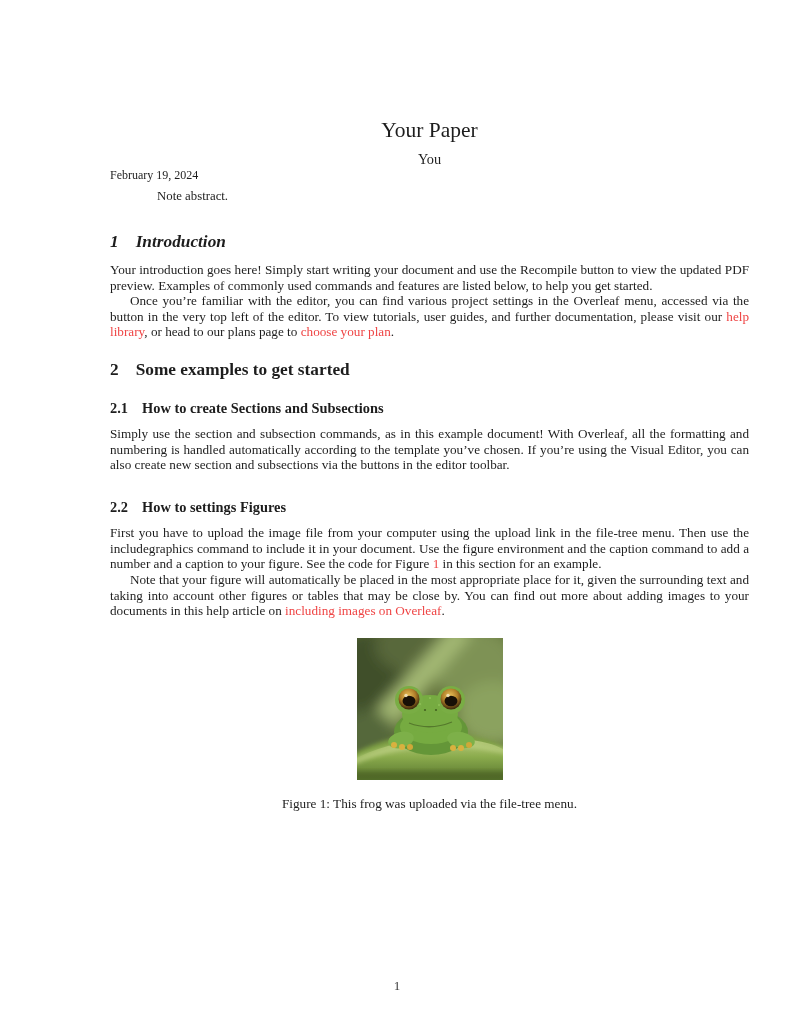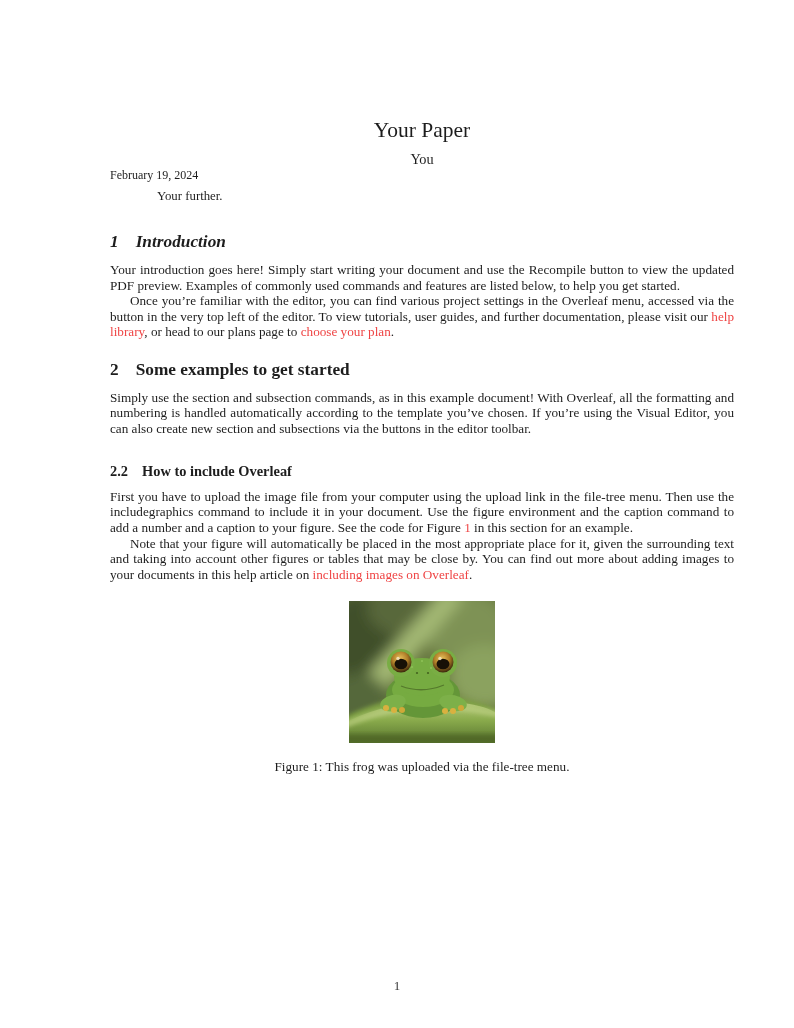--- a/index.html
+++ b/index.html
@@ -5,21 +5,21 @@
   html, body { margin: 0; padding: 0; background: #ffffff; }
   .page {
     position: relative;
     width: 794px;
     height: 1028px;
     margin: 0 auto;
     background: #ffffff;
     font-family: "Liberation Serif", "DejaVu Serif", serif;
     color: #1d1d1d;
     box-sizing: border-box;
-    padding: 118px 60px 0 110px;
+    padding: 118px 45px 0 110px;
     overflow: hidden;
   }
   .doc-title {
     text-align: center;
     font-size: 21.5px;
     font-weight: normal;
     margin: 0;
     line-height: 1.2;
   }
   .doc-author {
@@ -104,34 +104,35 @@
 </style>
 </head>
 <body>
 
 <div class="page">
 
   <h1 class="doc-title">Your Paper</h1>
   <div class="doc-author">You</div>
   <div class="doc-date">February 19, 2024</div>
 
-  <p class="abstract-body">Your further.</p>
+  <p class="abstract-body">Note abstract.</p>
 
   <h2 class="sec-heading sec1-heading"><span class="sec-num">1</span><span>Introduction</span></h2>
 
   <p class="body-par first-par">Your introduction goes here! Simply start writing your document and use the Recompile button to view the updated PDF preview. Examples of commonly used commands and features are listed below, to help you get started.</p>
 
   <p class="body-par indent"><span>Once you’re familiar with the editor, you can find various project settings in the Overleaf menu, accessed via the button in the very top left of the editor. To view tutorials, user guides, and further documentation, please visit our </span><a class="doc-link">help library</a><span>, or head to our plans page to </span><a class="doc-link">choose your plan</a><span>.</span></p>
 
   <h2 class="sec-heading sec2-heading"><span class="sec-num">2</span><span>Some examples to get started</span></h2>
 
+  <h3 class="subsec-heading subsec21-heading"><span class="sec-num">2.1</span><span>How to create Sections and Subsections</span></h3>
 
   <p class="body-par first-par">Simply use the section and subsection commands, as in this example document! With Overleaf, all the formatting and numbering is handled automatically according to the template you’ve chosen. If you’re using the Visual Editor, you can also create new section and subsections via the buttons in the editor toolbar.</p>
 
-  <h3 class="subsec-heading subsec22-heading"><span class="sec-num">2.2</span><span>How to include Overleaf</span></h3>
+  <h3 class="subsec-heading subsec22-heading"><span class="sec-num">2.2</span><span>How to settings Figures</span></h3>
 
   <p class="body-par first-par"><span>First you have to upload the image file from your computer using the upload link in the file-tree menu. Then use the includegraphics command to include it in your document. Use the figure environment and the caption command to add a number and a caption to your figure. See the code for Figure </span><a class="ref-link">1</a><span> in this section for an example.</span></p>
 
   <p class="body-par indent"><span>Note that your figure will automatically be placed in the most appropriate place for it, given the surrounding text and taking into account other figures or tables that may be close by. You can find out more about adding images to your documents in this help article on </span><a class="doc-link">including images on Overleaf</a><span>.</span></p>
 
   <div class="figure-block">
     <svg class="figure-image" viewBox="0 0 146 142" preserveAspectRatio="none" xmlns="http://www.w3.org/2000/svg">
       <defs>
         <filter id="blurBg" x="-30%" y="-30%" width="160%" height="160%">
             <feGaussianBlur stdDeviation="7"></feGaussianBlur>

